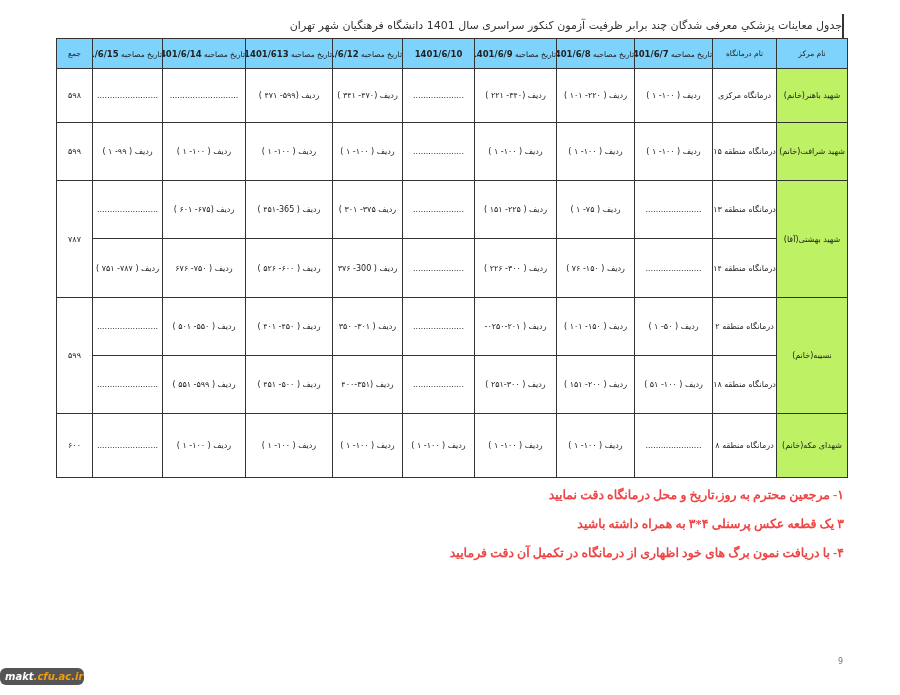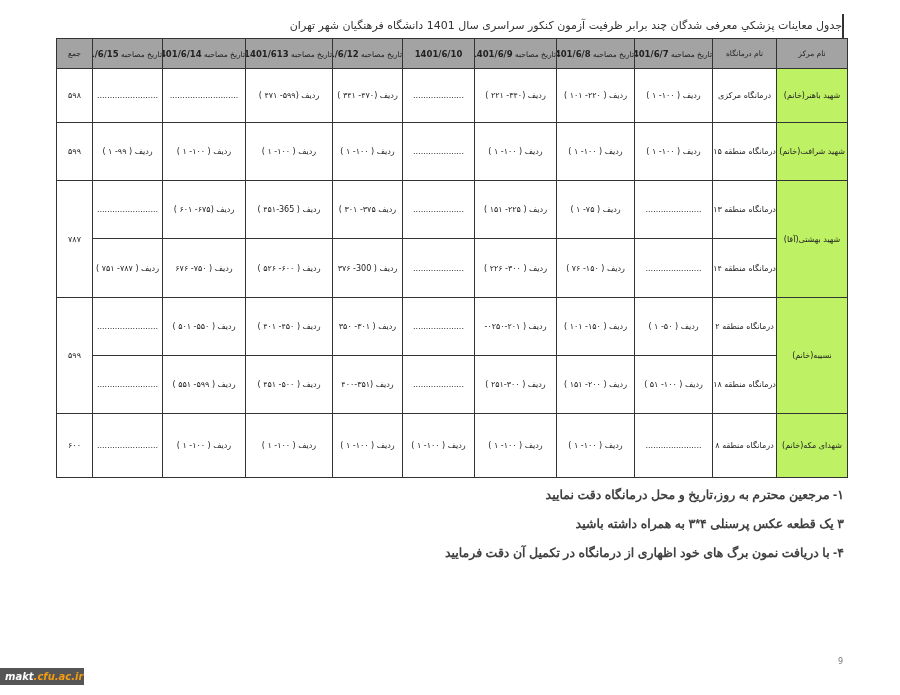--- a/index.html
+++ b/index.html
@@ -5,32 +5,32 @@
   html, body { margin:0; padding:0; }
   body { width:900px; height:695px; background:#ffffff; position:relative; overflow:hidden;
          font-family:"DejaVu Sans", sans-serif; color:#222; }
   .frame-right { position:absolute; left:842px; top:14px; width:2px; height:464px; background:#333; }
   .title { position:absolute; left:56px; width:786px; top:14px; height:24px; 
            font-size:11px; line-height:24px; direction:rtl; color:#333; }
   table.grid { position:absolute; left:56px; top:38px; border-collapse:collapse; direction:rtl;
                table-layout:fixed; width:787px; }
   table.grid td, table.grid th { border:1.5px solid #333; text-align:center; vertical-align:middle;
                padding:0; font-size:8px; overflow:hidden; white-space:nowrap; }
-  table.grid th { background:#a3a3a3; font-weight:normal; height:29px; font-size:7.5px; }
+  table.grid th { background:#7dd3fc; font-weight:normal; height:29px; font-size:7.5px; }
   table.grid th b { font-weight:bold; font-size:8.5px; }
   td.center { background:#bef264; font-size:8px; }
   td.clinic { font-size:8px; }
   td.total { font-size:8px; }
   td.cell { font-size:8px; }
   .notes { position:absolute; right:56px; top:484px; direction:rtl; text-align:right; }
-  .note { font-family:Liberation Sans, sans-serif; font-weight:bold; font-size:12.5px; height:29px; line-height:22px; color:#404040; }
+  .note { font-family:Liberation Serif, serif; font-weight:bold; font-size:12.5px; height:29px; line-height:22px; color:#ef4444; }
   .page-num { position:absolute; left:838px; top:657px; font-size:8px; color:#777; }
   .badge { position:absolute; left:0; top:668px; width:84px; height:17px; background:#555;
            font-family:"DejaVu Sans", sans-serif; font-size:10px; font-weight:bold; font-style:italic;
-           line-height:17px; padding-left:5px; box-sizing:border-box; }
+           line-height:17px; padding-left:5px; box-sizing:border-box;border-radius:6px; }
   .badge .w { color:#fff; } .badge .o { color:#f39c12; }
 </style>
 </head>
 <body>
 
 <div class="frame-right"></div>
 <div class="title">جدول معاینات پزشکي  معرفی شدگان چند برابر ظرفیت آزمون کنکور سراسری سال 1401 دانشگاه فرهنگیان شهر تهران</div>
 
 <table class="grid">
   <colgroup>

